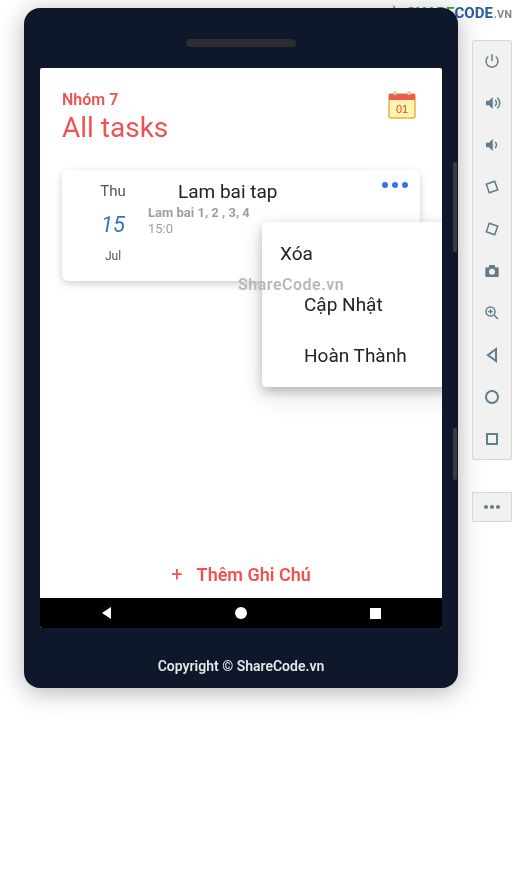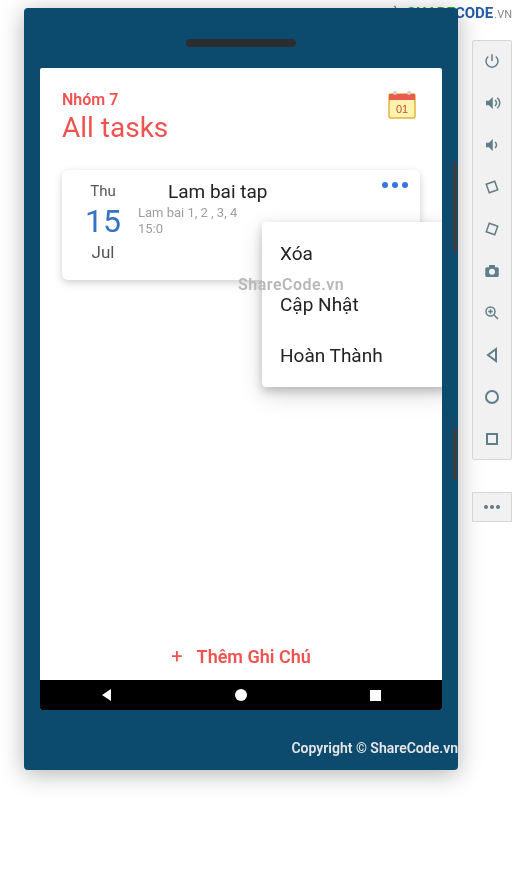--- a/index.html
+++ b/index.html
@@ -14,23 +14,23 @@
   .stage {
     position: absolute;
     inset: 0;
   }
   
   .phone {
     position: absolute;
     left: 24px;
     top: 8px;
     width: 434px;
-    height: 762px;
-    background: #0c4a6e;
-    border-radius: 4px;
+    height: 680px;
+    background: #0f172a;
+    border-radius: 16px;
     box-shadow: 0 4px 24px rgba(0,0,0,.3);
   }
   .speaker {
     position: absolute;
     top: 31px;
     left: 50%;
     transform: translateX(-50%);
     width: 110px;
     height: 8px;
     background: #2b2d2f;
@@ -44,21 +44,21 @@
     bottom: 60px;
     background: #fff;
     border-radius: 2px;
     overflow: hidden;
   }
   .copyright {
     position: absolute;
     bottom: 14px;
     left: 0;
     right: 0;
-    text-align: right;
+    text-align: center;
     color: #e6e6e6;
     font-size: 14px;
     font-weight: 600;
   }
   
   .app {
     position: absolute;
     inset: 0;
   }
   .header {
@@ -83,50 +83,51 @@
     height: 36px;
     display: flex;
     justify-content: center;
   }
   .task-card {
     margin: 26px 22px 0 22px;
     background: #fff;
     border-radius: 6px;
     box-shadow: 0 2px 6px rgba(0,0,0,.12), 0 4px 12px rgba(0,0,0,.08);
     display: flex;
-    padding: 10px 12px 18px 6px;
+    padding: 10px 12px 18px 16px;
     position: relative;
   }
   .date-col {
     width: 70px;
     text-align: center;
     color: #555;
     padding-top: 2px;
   }
   .date-dow { font-size: 15px; color: #555; }
-  .date-day { font-size: 32px; color: #3573c3; margin: 2px 0; }
-  .date-mon { font-size: 17px; color: #555; }
+  .date-day { font-size: 22px; color: #3573c3; margin: 12px 0; font-style: italic; }
+  .date-mon { font-size: 12px; color: #555; }
   .main-col {
     flex: 1;
     min-width: 0;
   }
   .task-title {
     font-size: 19px;
     color: #222;
     margin-bottom: 2px;
     margin-left: 30px;
   }
   .task-desc {
     font-size: 13px;
     color: #9e9e9e;
     line-height: 1.25;
     white-space: nowrap;
     overflow: hidden;
     text-overflow: ellipsis;
     max-width: 170px;
+    font-weight: bold;
   }
   .task-time {
     font-size: 13px;
     color: #9e9e9e;
   }
   .more-btn {
     position: absolute;
     right: 12px;
     top: 12px;
     display: flex;
@@ -146,21 +147,21 @@
     border-radius: 4px;
     box-shadow: 0 4px 10px rgba(0,0,0,.2), 0 8px 24px rgba(0,0,0,.15);
     padding: 8px 0;
     z-index: 5;
   }
   .popup-item {
     padding: 12px 18px;
     font-size: 19px;
     color: #222;
   }
-  .popup-item + .popup-item { margin-top: 4px; }
+  .popup-item + .popup-item { margin-top: 4px; margin-left: 24px; }
   
   .add-bar {
     position: absolute;
     left: 0; right: 0;
     bottom: 30px;
     height: 48px;
     display: flex;
     align-items: center;
     justify-content: center;
     gap: 14px;
@@ -240,21 +241,21 @@
     right: 5px;
     top: 4px;
     display:flex;
     align-items:center;
     gap:3px;
     font-weight:700;
     font-size:15px;
   }
   .logo .g { color:#3aa63a; }
   .logo .k { color:#245aa6; }
-  .logo .vn { color:#888; font-size:11px; font-weight:400; margin-left:1px;}
+  .logo .vn { color:#888; font-size:11px; font-weight:700; margin-left:1px;}
   .logo-icon {
     width:18px; height:18px;
   }
   
   .wm {
     position:absolute;
     left:198px; top:207px;
     font-size:16px;
     color:#b8b8b8;
     font-weight:600;

